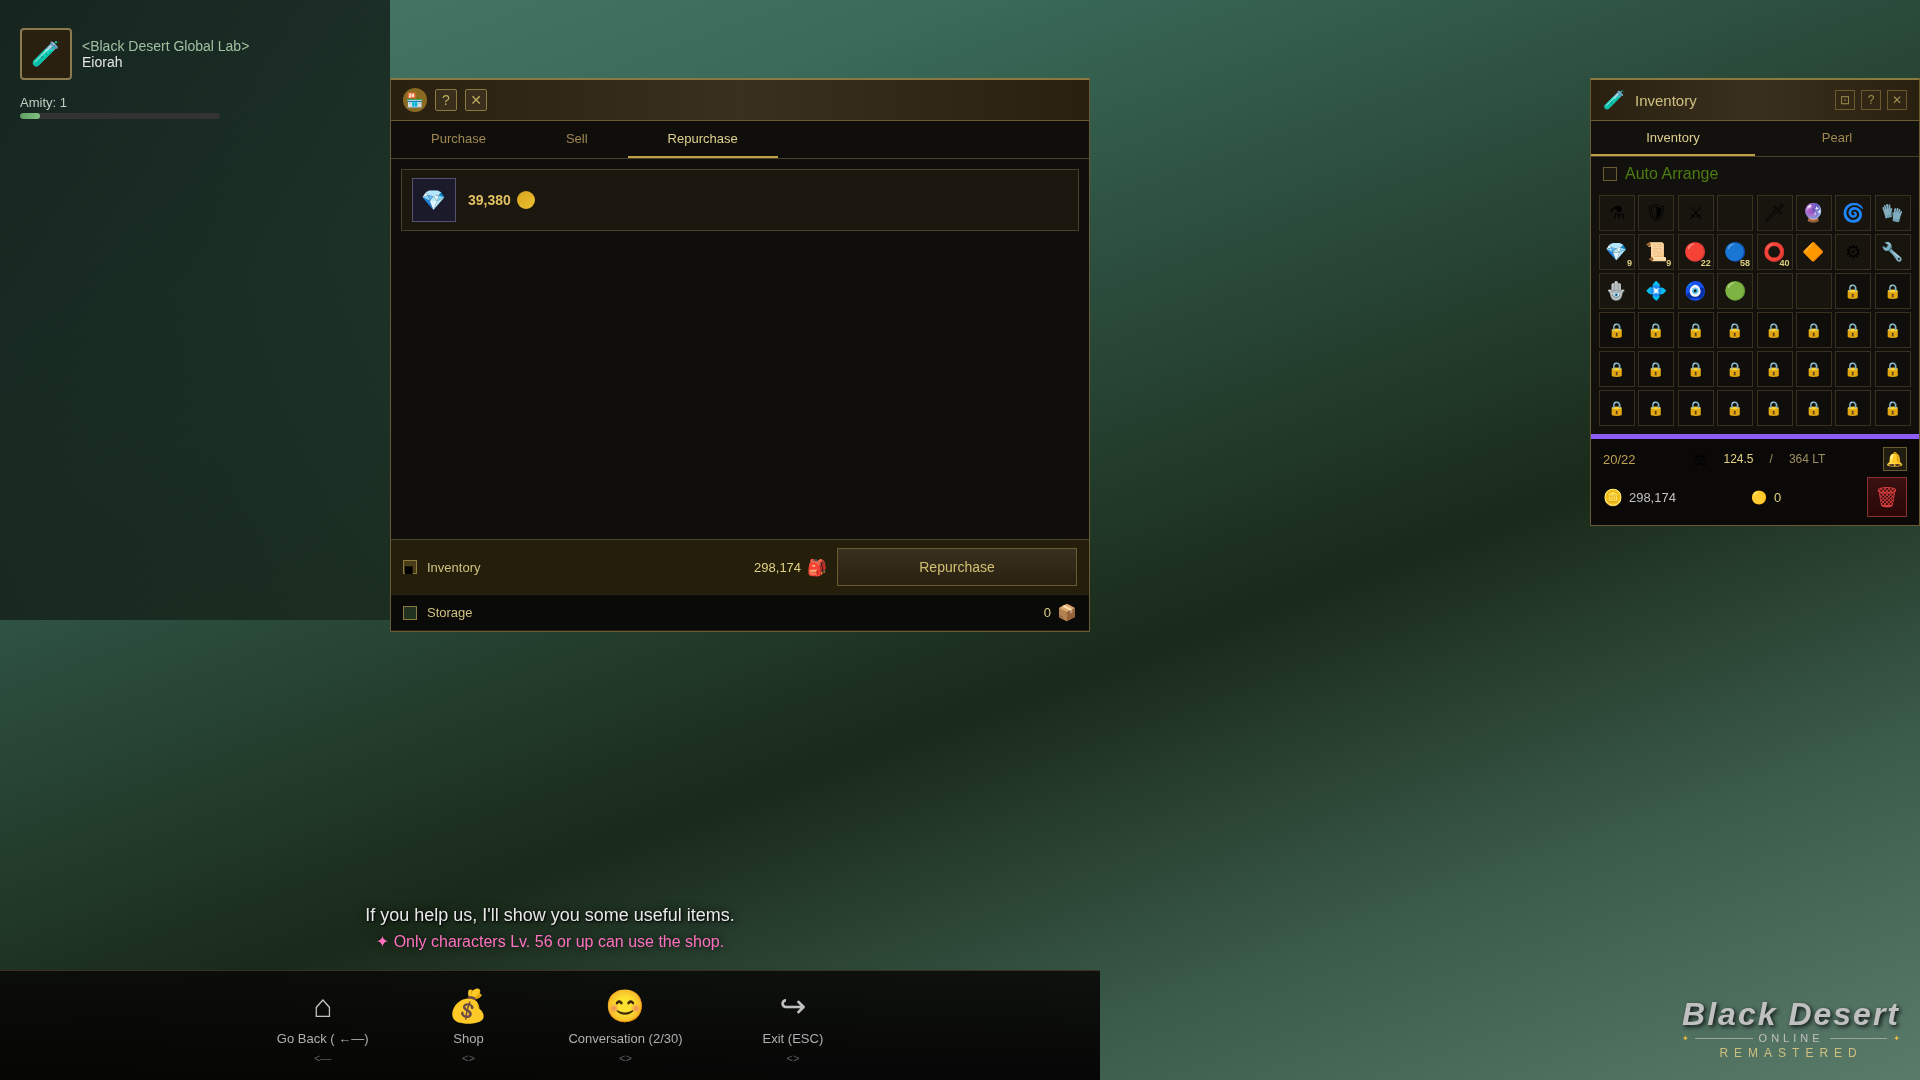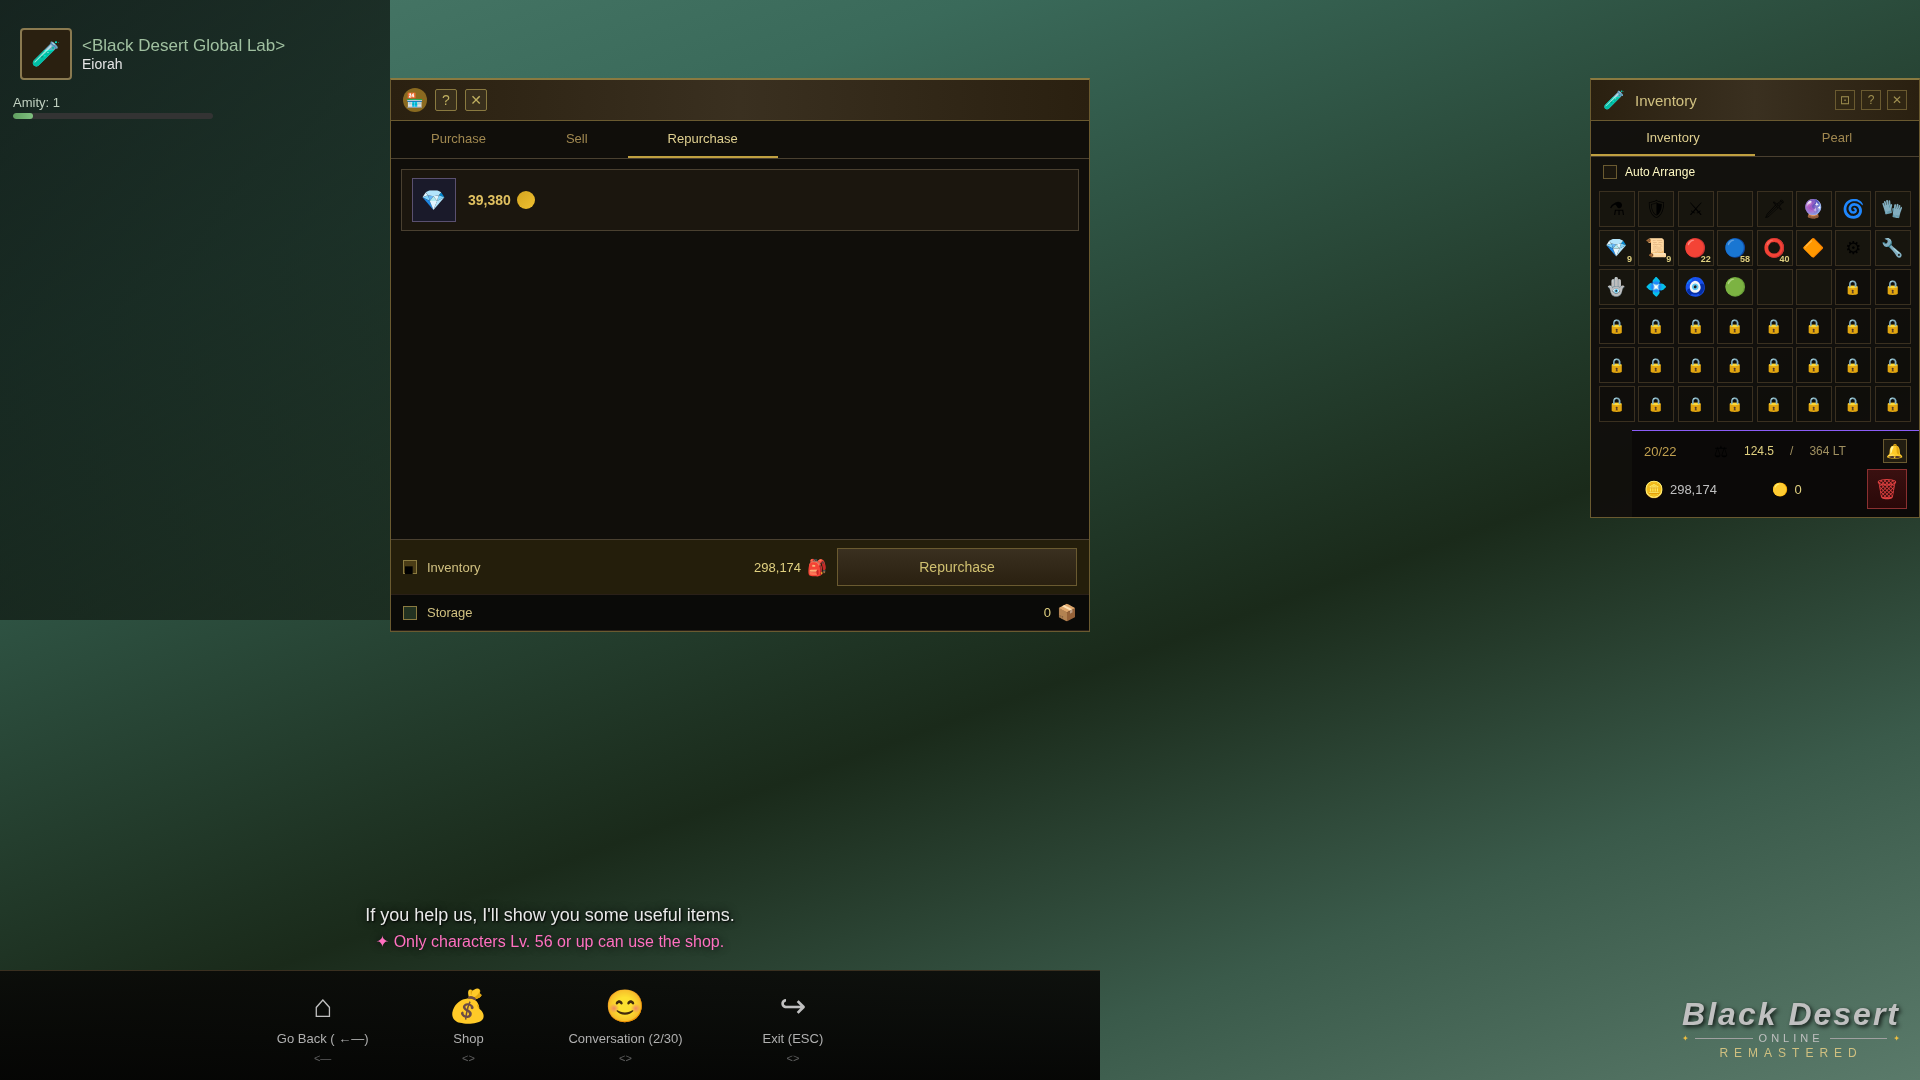--- a/index.html
+++ b/index.html
@@ -50,33 +50,33 @@
       justify-content: center;
       font-size: 24px;
     }
 
     .player-name-box {
       color: #e8d890;
       font-size: 14px;
     }
 
     .player-name-box .server-name {
-      font-size: 17px;
+      font-size: 14px;
       color: #a0c0a0;
     }
 
     .player-name-box .char-name {
       font-size: 14px;
       font-weight: normal;
       color: #e5e5e5;
     }
 
     .amity-bar {
       position: absolute;
-      top: 95px; left: 13px;
+      top: 95px; left: 20px;
       z-index: 10;
       color: #c0d0c0;
       font-size: 13px;
     }
 
     .amity-progress {
       width: 200px;
       height: 6px;
       background: #333;
       margin-top: 3px;
@@ -411,22 +411,22 @@
       gap: 8px;
     }
 
     .inv-checkbox {
       width: 14px; height: 14px;
       border: 1px solid #6a5a30;
       background: rgba(30,25,15,0.8);
     }
 
     .inv-option-label {
-      color: #fef9c3;
-      font-size: 12px;
+      color: #4d7c0f;
+      font-size: 16px;
     }
 
     
     .inv-grid {
       padding: 4px 8px 8px;
       display: grid;
       grid-template-columns: repeat(8, 1fr);
       gap: 3px;
     }
 
@@ -455,24 +455,23 @@
       position: absolute;
       bottom: 1px;
       right: 2px;
       font-size: 9px;
       color: #e0d080;
       font-weight: bold;
     }
 
     
     .inv-footer {
-      border-top: 1px solid #8b5cf6;
+      border-top: 5px solid #8b5cf6;
       padding: 8px 12px;
       background: rgba(12,10,8,0.95);
-      margin-left: 41px;
     }
 
     .inv-slots-count {
       display: flex;
       align-items: center;
       justify-content: space-between;
       margin-bottom: 6px;
     }
 
     .slots-text {

